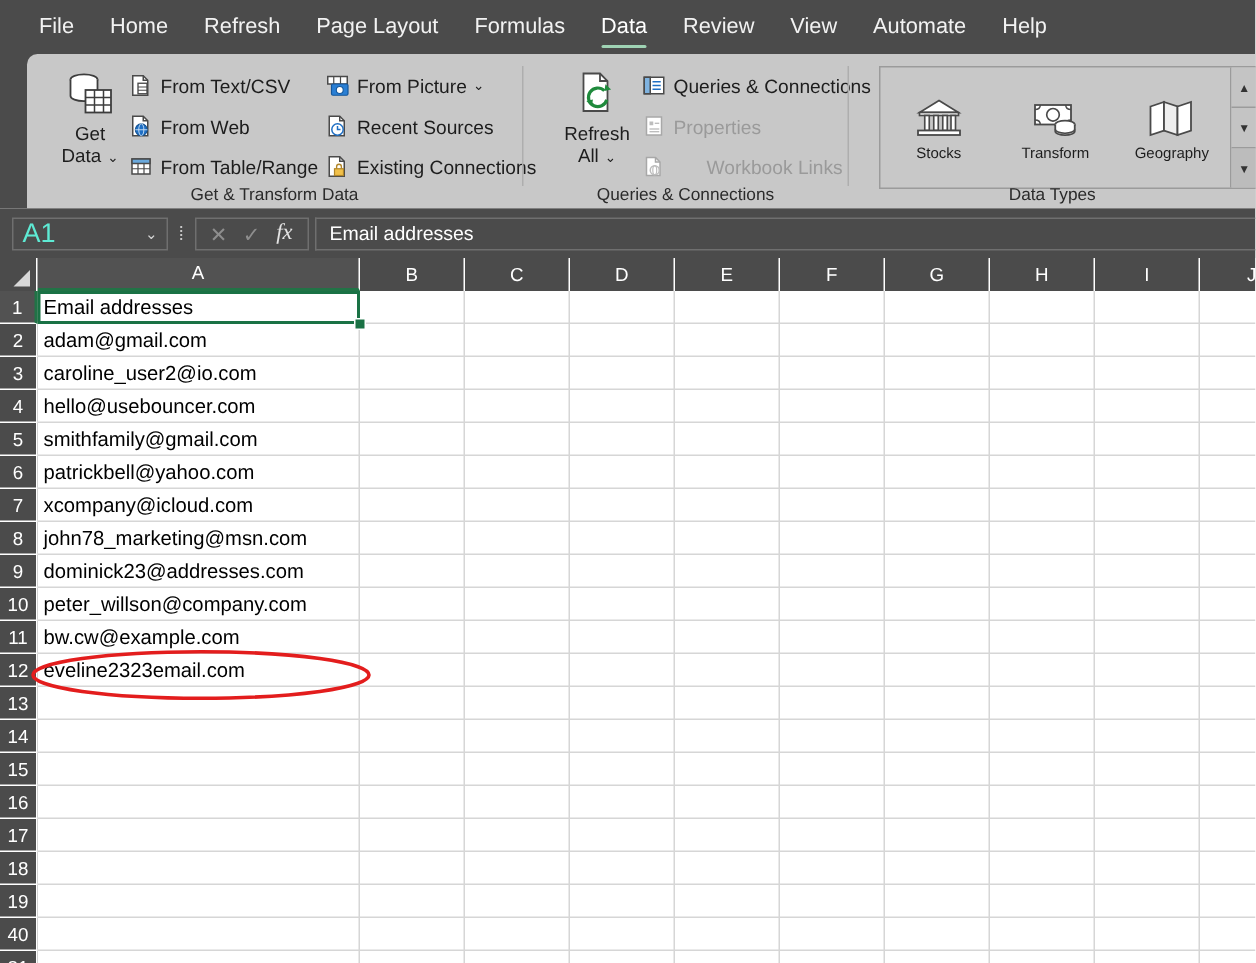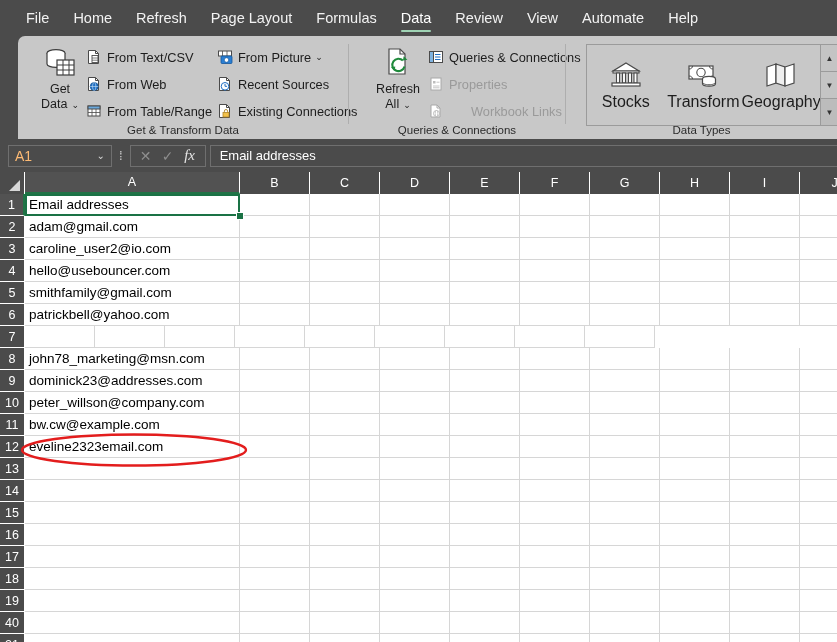--- a/index.html
+++ b/index.html
@@ -83,21 +83,21 @@
   
   .gallery {
     position: absolute; top: 8px; left: 0;
     border: 1px solid #9b9b9b; background: #c8c8c8;
     display: flex; align-items: stretch;
   }
   .gal-item {
     width: 78px; display: flex; flex-direction: column;
     align-items: center; justify-content: center; cursor: default;
   }
-  .gal-item .glabel { font-size: 16px; color: #1d1d1d; margin-top: 2px; }
+  .gal-item .glabel { font-size: 10px; color: #1d1d1d; margin-top: 2px; }
   .gal-scroll {
     width: 17px; display: flex; flex-direction: column;
     border-left: 1px solid #9b9b9b;
   }
   .gal-scroll div {
     flex: 1; display: flex; align-items: center; justify-content: center;
     border-bottom: 1px solid #9b9b9b; font-size: 8px; color: #333;
     background: #c4c4c4; cursor: default;
   }
   .gal-scroll div:last-child { border-bottom: none; background: #bcbcbc; }
@@ -107,21 +107,21 @@
     position: absolute; left: 0; top: 139px; width: 837px; height: 33px;
     background: #4b4b4b;
     display: flex; align-items: center;
   }
   .namebox {
     margin-left: 8px; width: 104px; height: 22px;
     background: #4b4b4b; border: 1px solid #6f6f6f;
     display: flex; align-items: center; justify-content: space-between;
     padding: 0 6px; box-sizing: border-box; cursor: default;
   }
-  .namebox .nbtext { color: #fdba74; font-size: 14px; }
+  .namebox .nbtext { color: #5eead4; font-size: 18px; }
   .namebox .nbcaret { color: #d8d8d8; font-size: 10px; }
   .vdots { color: #c9c9c9; font-size: 13px; margin: 0 7px; letter-spacing: 0; cursor: default; }
   .fxgroup {
     display: flex; align-items: center; height: 22px;
     border: 1px solid #6f6f6f; box-sizing: border-box; padding: 0 4px;
   }
   .fxbtn { width: 22px; text-align: center; font-size: 14px; color: #8e8e8e; cursor: default; }
   .fxbtn.fx { color: #e4e4e4; font-style: italic; font-family: "Liberation Serif", serif; font-size: 15px; }
   .finput {
     flex: 1; height: 22px; margin-left: 4px; margin-right: 0;
@@ -556,20 +556,21 @@
             <div class="cell cN"></div>
             <div class="cell cN"></div>
             <div class="cell cN"></div>
             <div class="cell cN"></div>
             <div class="cell cN"></div>
           </div>
         </div>
         <div class="row">
           <div class="rh">7</div>
           <div class="cellrow">
+            <div class="cell cA">xcompany@icloud.com</div>
             <div class="cell cN"></div>
             <div class="cell cN"></div>
             <div class="cell cN"></div>
             <div class="cell cN"></div>
             <div class="cell cN"></div>
             <div class="cell cN"></div>
             <div class="cell cN"></div>
             <div class="cell cN"></div>
             <div class="cell cN"></div>
           </div>

